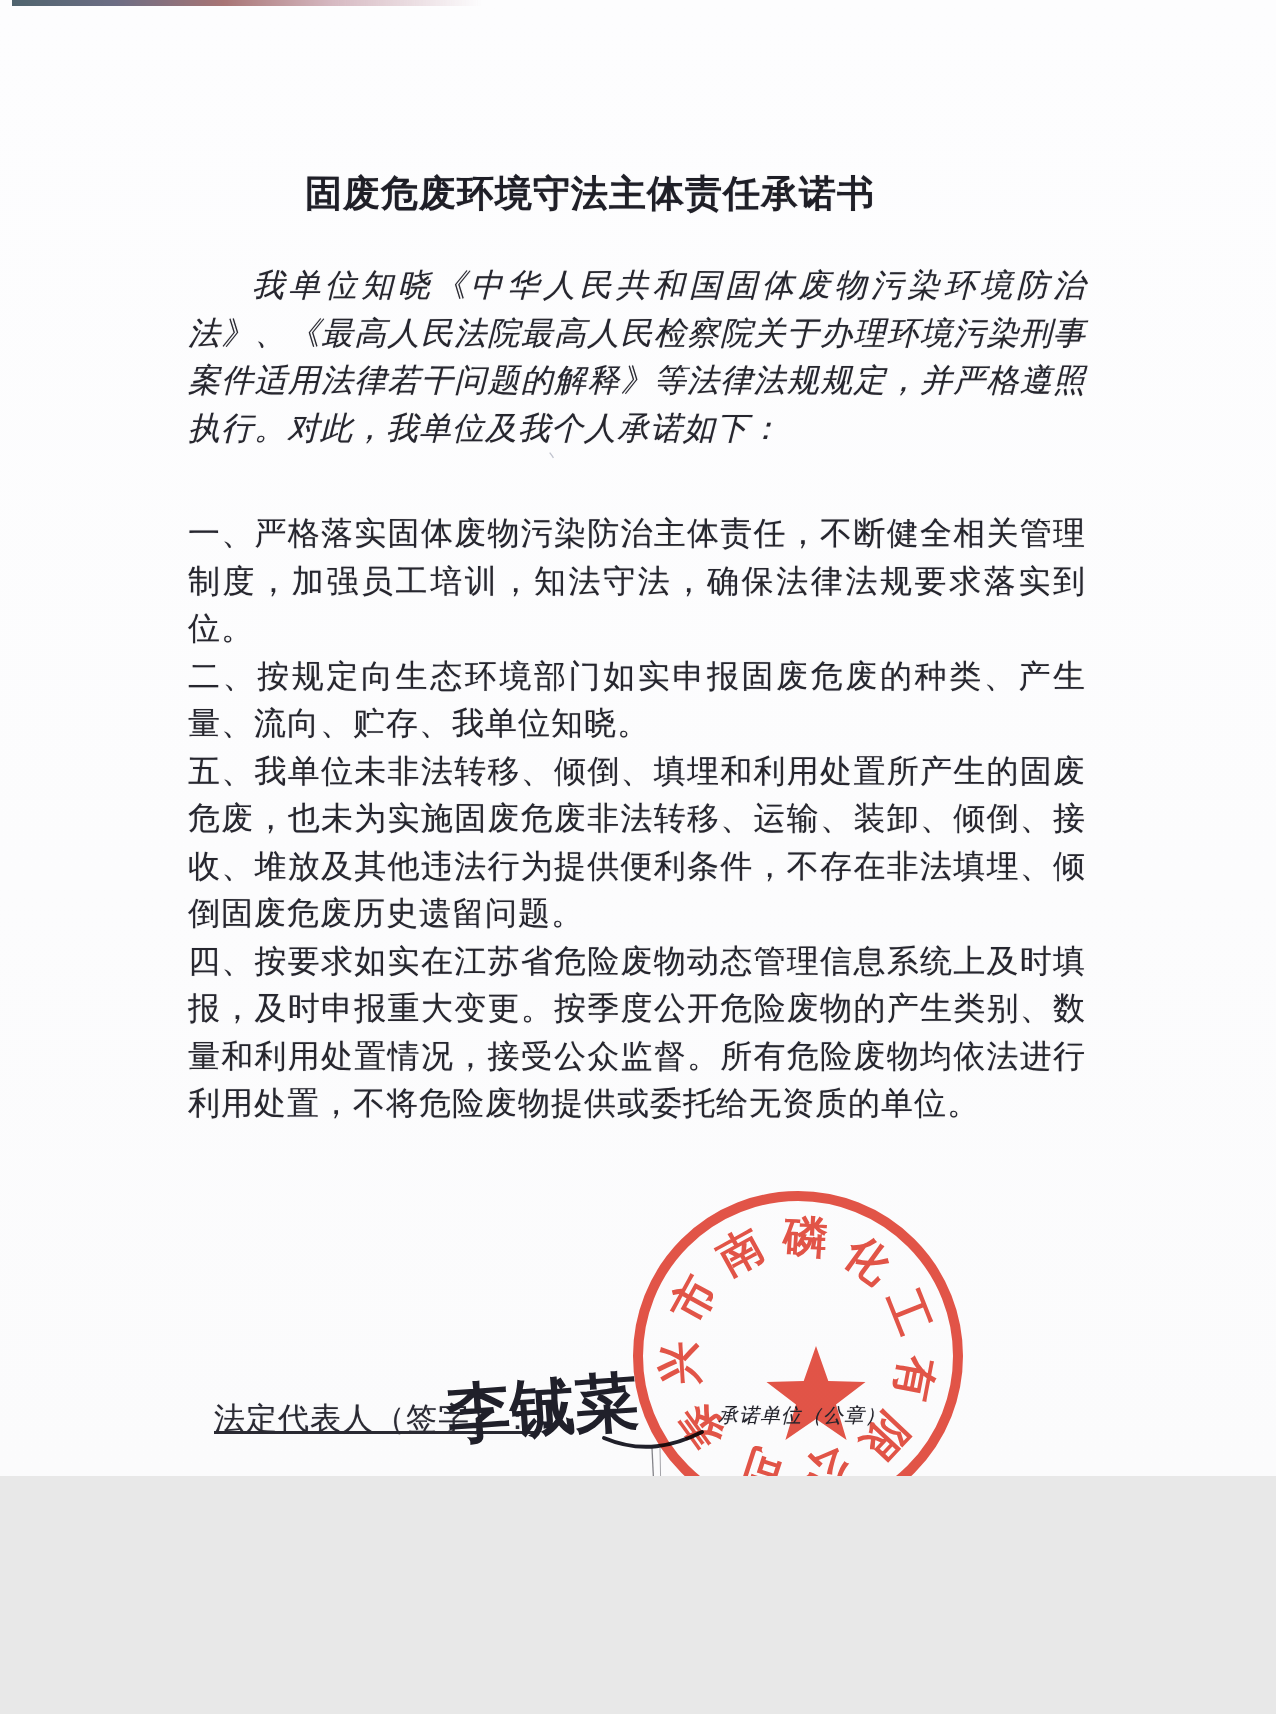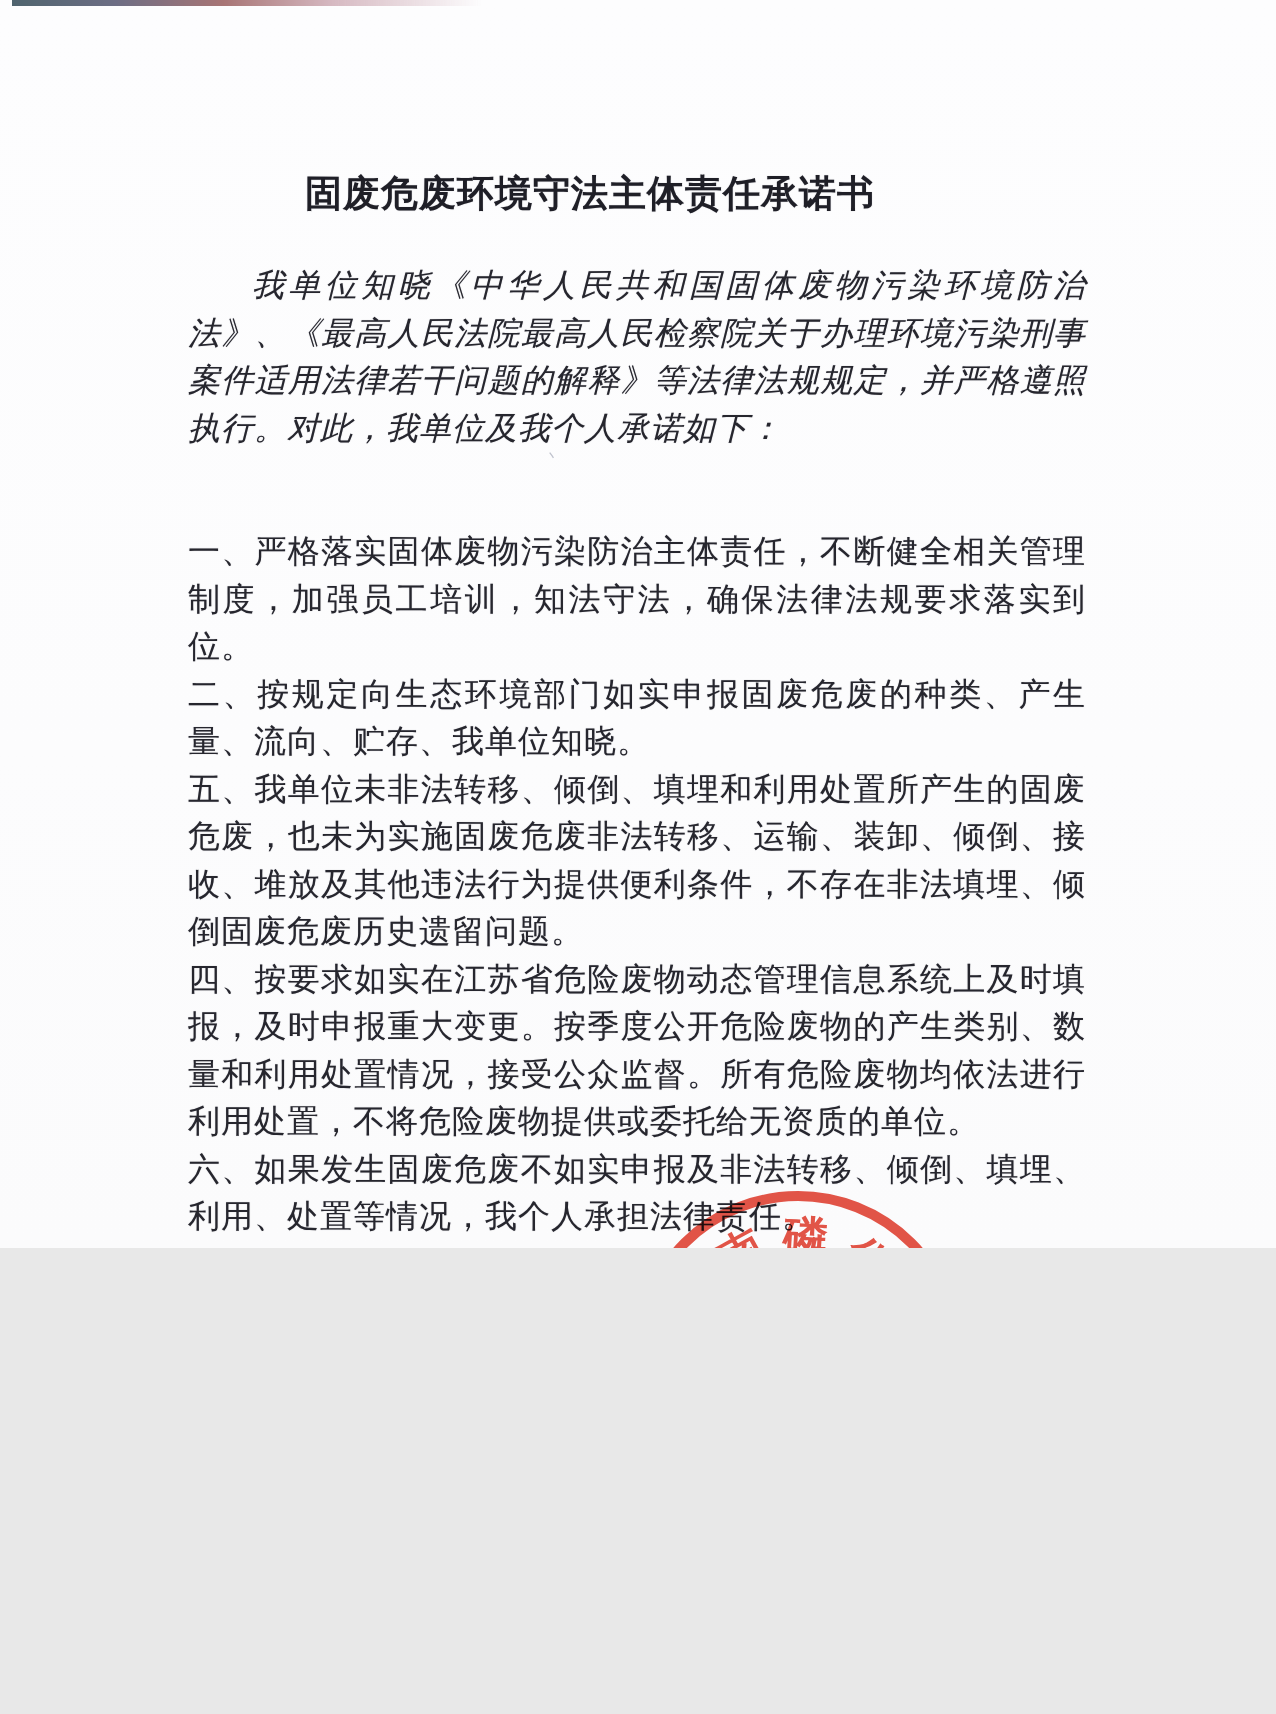--- a/index.html
+++ b/index.html
@@ -1,37 +1,37 @@
 <!DOCTYPE html>
 <html style="--seal-color: #e23d2e;"><head>
 <meta charset="utf-8">
 <style>
   :root { --seal-color:#e23d2e; }
   html,body { margin:0; padding:0; background:#e8e8e8; }
   .page {
-    position:relative; width:1276px; height:1248px; margin:0 auto;
+    position:relative; width:1276px; height:1476px; margin:0 auto;
     background:linear-gradient(180deg,#fdfdfe 0%, #fcfcfd 60%, #fbfbfc 100%);
     overflow:hidden;
     font-family:"Liberation Serif","DejaVu Serif",serif;
     color:#26262e;
   }
   .scan-text { text-shadow:0 0 1px rgba(40,40,55,.35); }
   .doc-title {
     position:absolute; top:144px; left:0; width:1180px;
     text-align:center; font-size:37px; font-weight:bold; letter-spacing:1px;
     color:#1f1f27;
   }
   .doc-body {
     position:absolute; left:188px; top:262px; width:898px;
     font-size:32px; line-height:47.5px; letter-spacing:1px;
     text-align:justify; color:#26262e;
   }
   .doc-body p { margin:0; }
   .intro { text-indent:2em;font-style:italic; }
-  .items { margin-top:76px; }
+  .items { margin-top:58px; }
   .sig-label {
     position:absolute; left:214px; top:1398px;
     font-size:31px; letter-spacing:1px; color:#2a2a33;text-decoration:underline;
   }
   .seal-label {
     position:absolute; left:718px; top:1402px; z-index:6;
     font-size:20px; letter-spacing:1px; color:#23232b;font-style:italic;
   }
   .signature-svg { position:absolute; left:446px; top:1352px; z-index:4; filter:blur(.3px); }
   .signature-svg text {
@@ -77,21 +77,20 @@
 
   <h1 class="doc-title scan-text">固废危废环境守法主体责任承诺书</h1>
 
   <div class="doc-body scan-text">
     <p class="intro">我单位知晓《中华人民共和国固体废物污染环境防治法》、《最高人民法院最高人民检察院关于办理环境污染刑事案件适用法律若干问题的解释》等法律法规规定，并严格遵照执行。对此，我单位及我个人承诺如下：</p>
     <div class="items">
       <p>一、严格落实固体废物污染防治主体责任，不断健全相关管理制度，加强员工培训，知法守法，确保法律法规要求落实到位。</p>
       <p>二、按规定向生态环境部门如实申报固废危废的种类、产生量、流向、贮存、我单位知晓。</p>
       <p>五、我单位未非法转移、倾倒、填埋和利用处置所产生的固废危废，也未为实施固废危废非法转移、运输、装卸、倾倒、接收、堆放及其他违法行为提供便利条件，不存在非法填埋、倾倒固废危废历史遗留问题。</p>
       <p>四、按要求如实在江苏省危险废物动态管理信息系统上及时填报，及时申报重大变更。按季度公开危险废物的产生类别、数量和利用处置情况，接受公众监督。所有危险废物均依法进行利用处置，不将危险废物提供或委托给无资质的单位。</p>
-      <p>六、如果发生固废危废不如实申报及非法转移、倾倒、填埋、利用、处置等情况，我个人承担法律责任。</p>
     </div>
   </div>
 
   <span class="tick-mark">丶</span>
 
   <div class="sig-label scan-text">法定代表人（签字）：</div>
 
   <svg class="signature-svg" width="260" height="180" viewBox="0 0 260 180">
     <text x="2" y="84" transform="rotate(-4 10 80)">李铖菜</text>
     <path d="M 158 86 C 196 102 228 94 256 80" stroke="#20202a" stroke-width="4" fill="none" stroke-linecap="round"></path>

